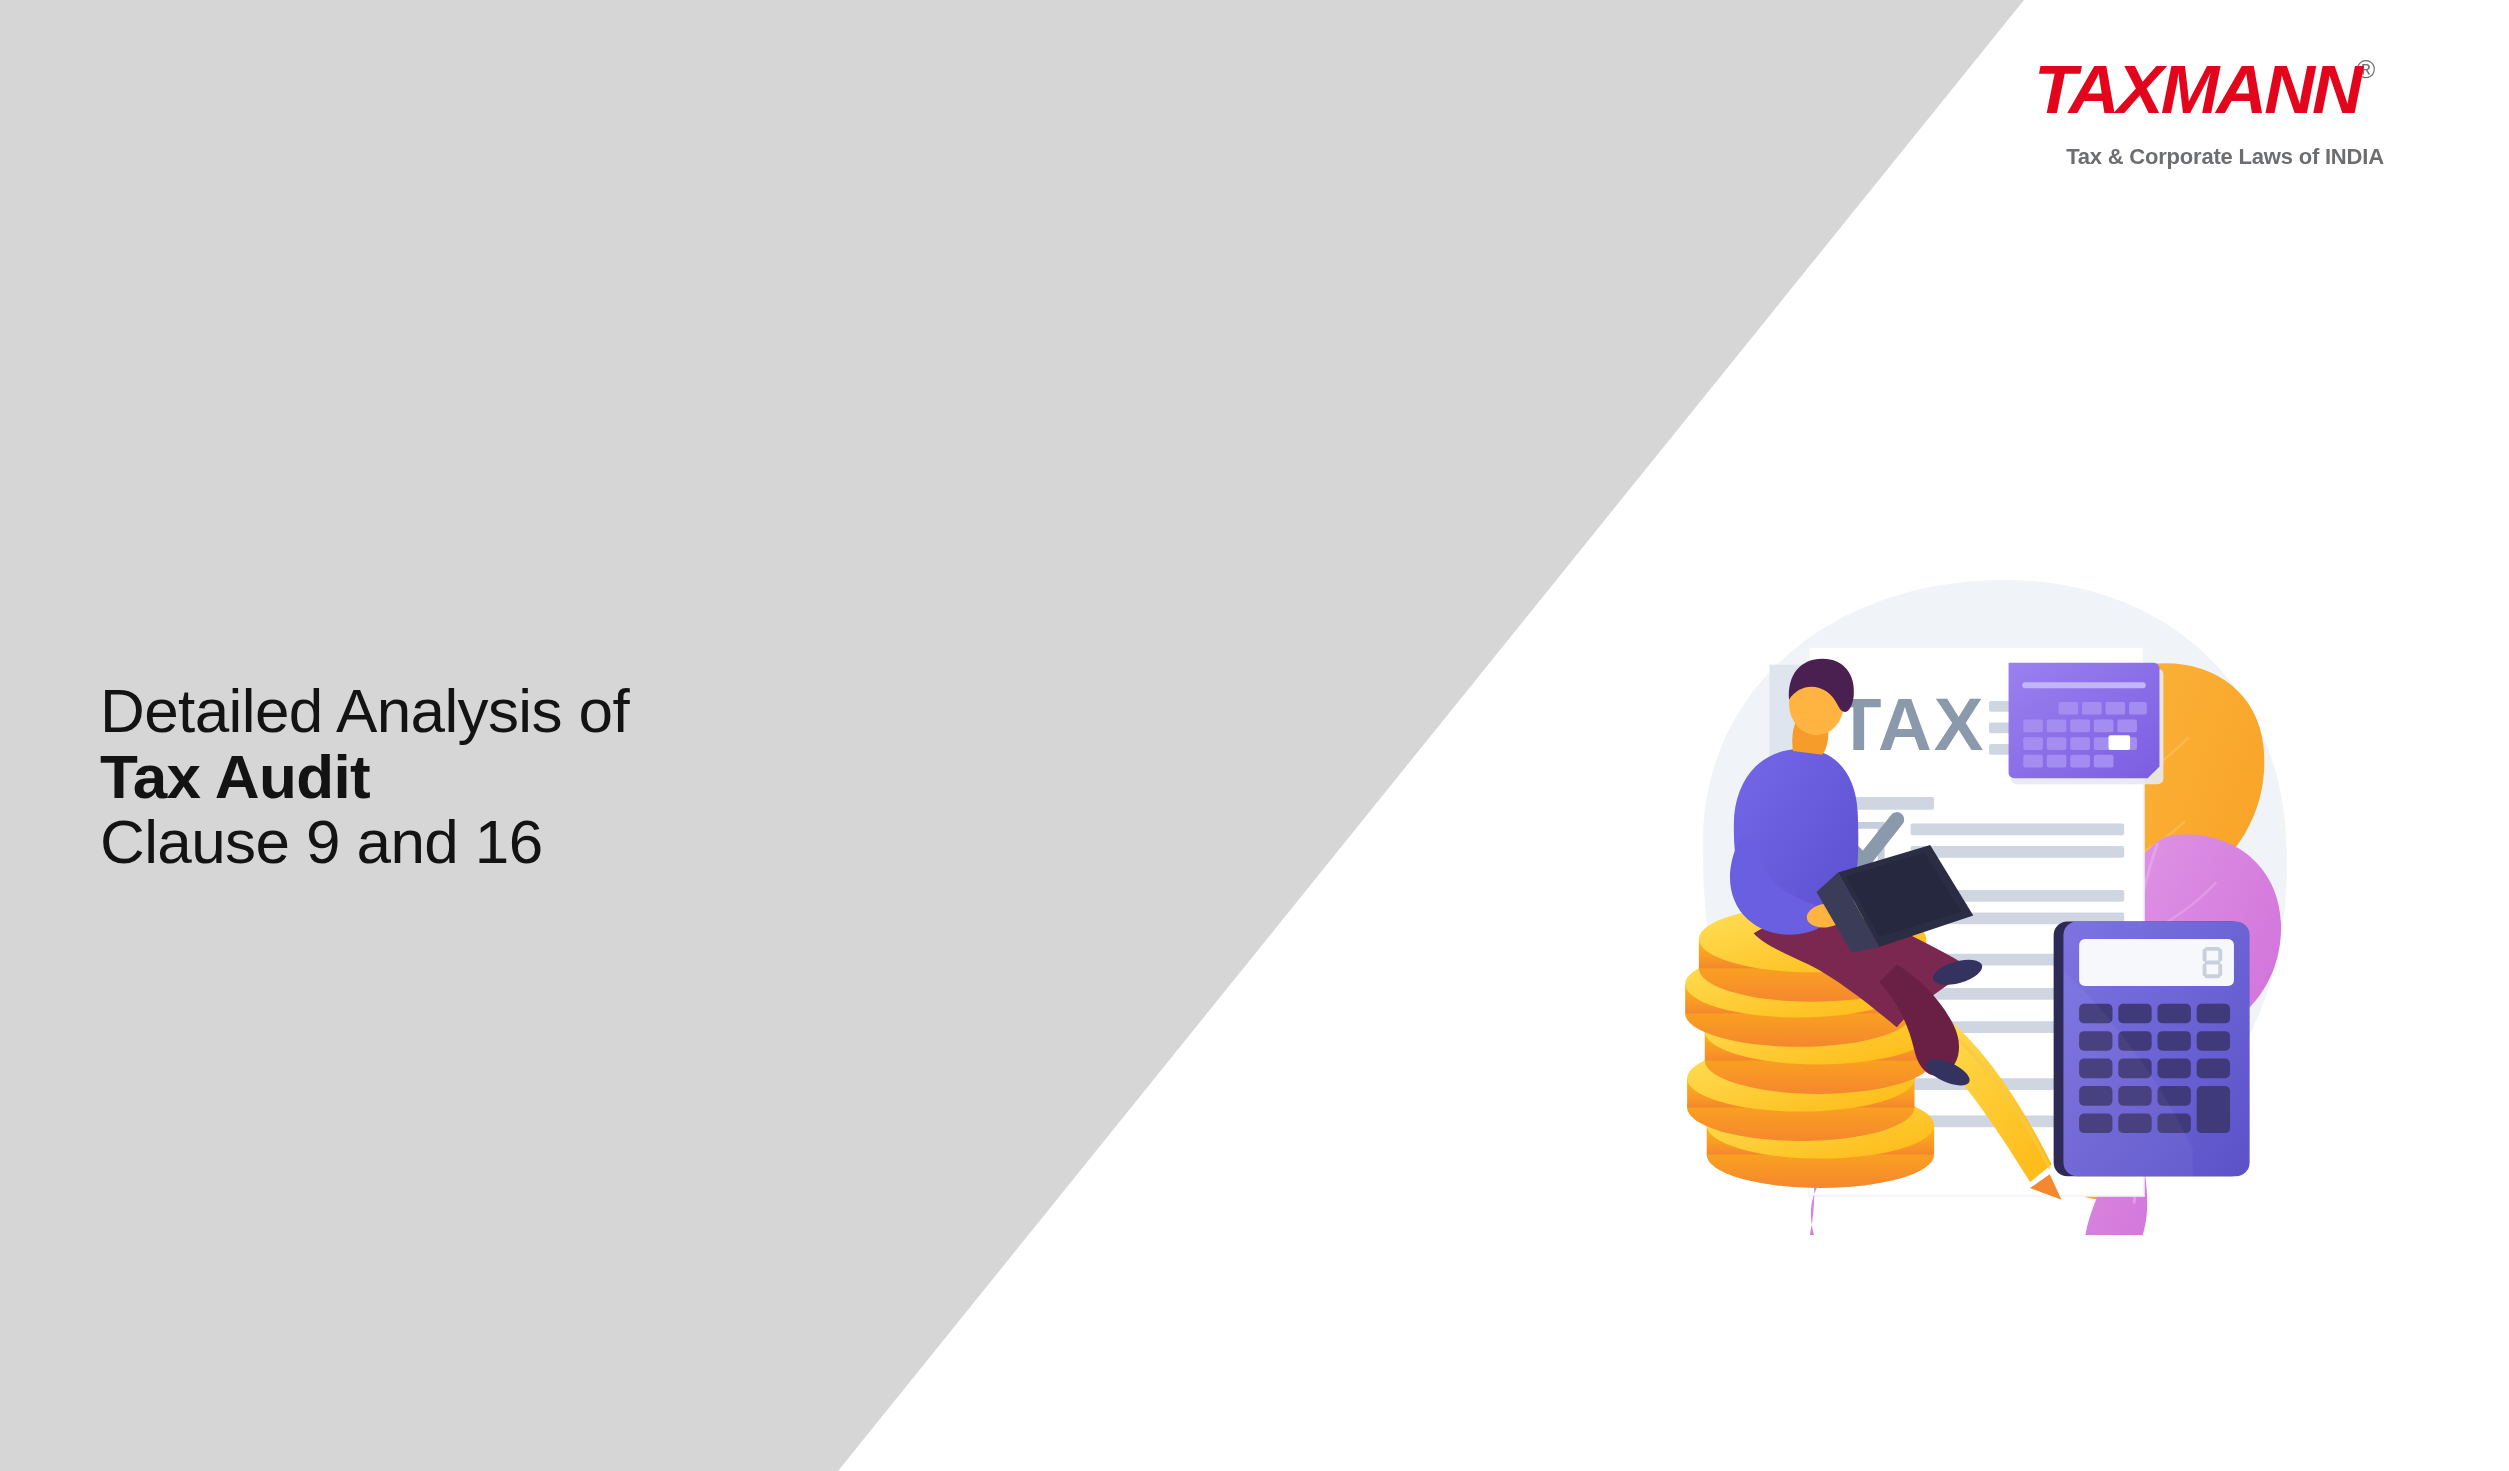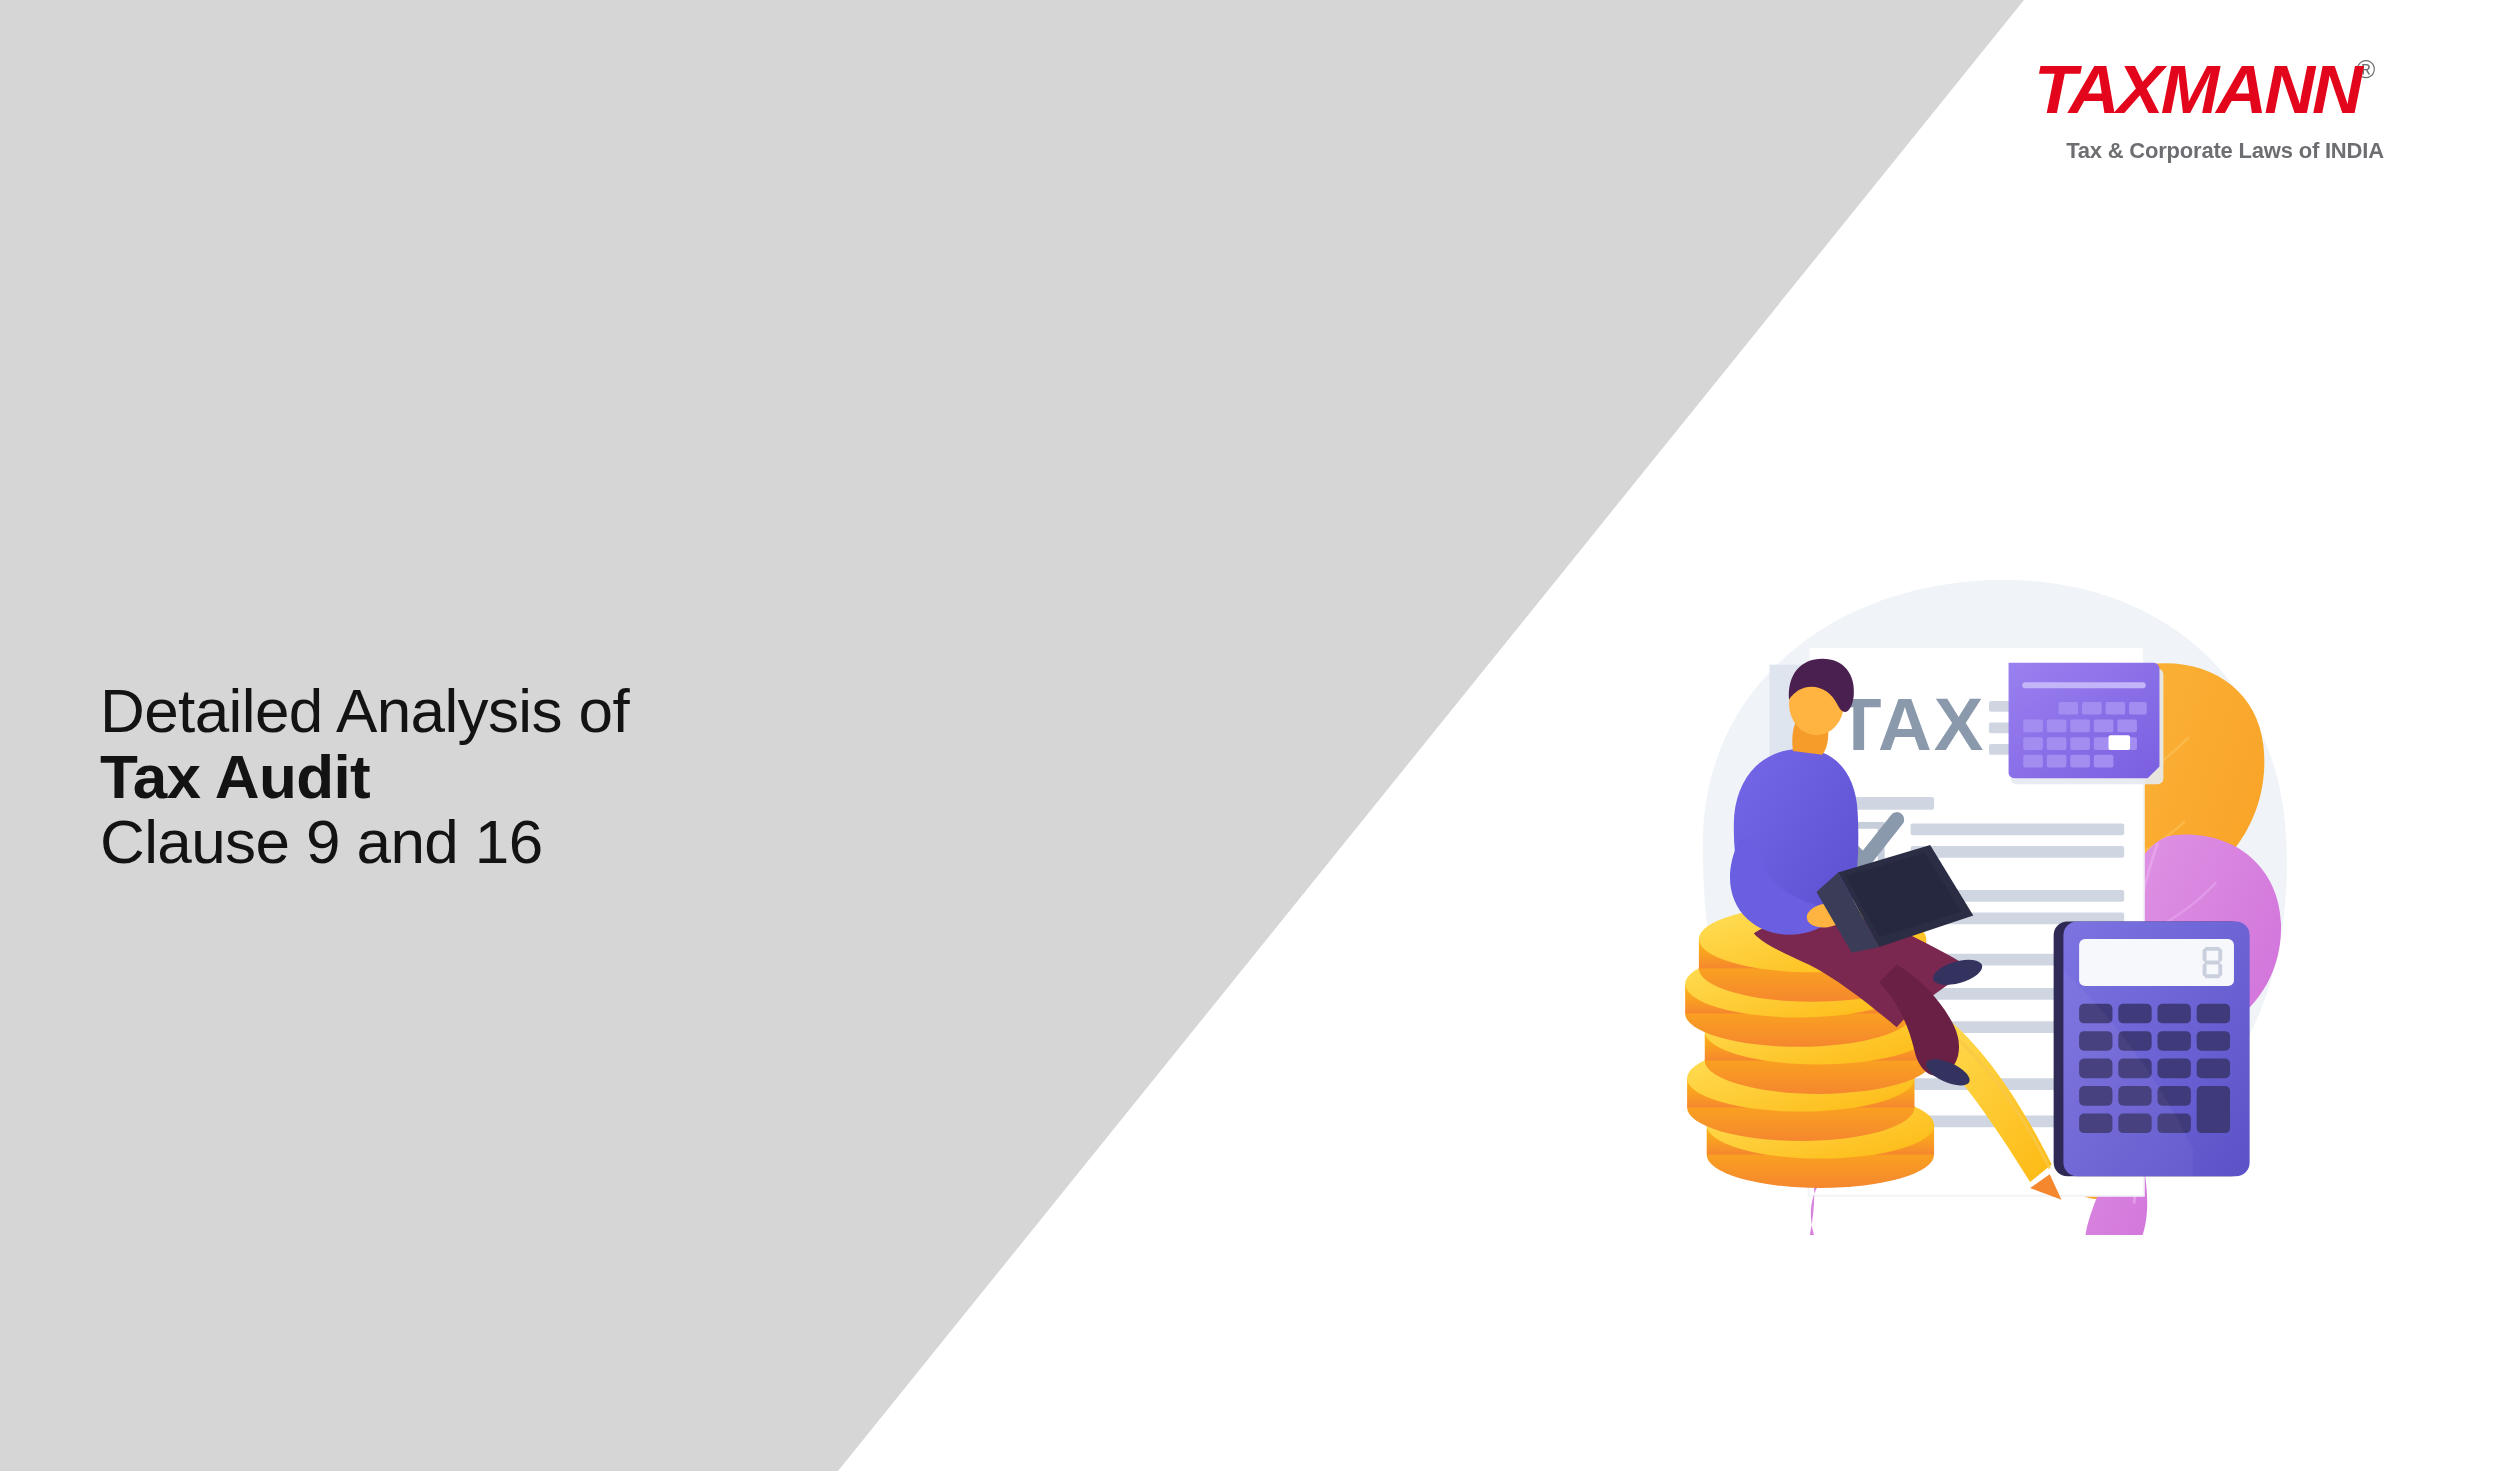--- a/index.html
+++ b/index.html
@@ -33,21 +33,21 @@
     color:#e3051b;
     transform:scaleX(1.02);
     transform-origin:left top;
   }
   #logo-reg{
     font-size:25.5px; color:#6d6e71; line-height:25.5px;
     margin-left:2.9px; margin-top:-2px; font-weight:normal; font-style:normal;
   }
   #logo-tag{
     font-size:22px; font-weight:bold; color:#6d6e71;
-    letter-spacing:-0.2px; margin-top:18px; white-space:nowrap;
+    letter-spacing:-0.2px; margin-top:24px; white-space:nowrap;
   }
   
   #title-block{
     position:absolute; left:100px; top:678px; width:1078px;
   }
   .t-line{
     color:#131313;
     font-size:62px;
     line-height:1.06;
     letter-spacing:-0.6px;

